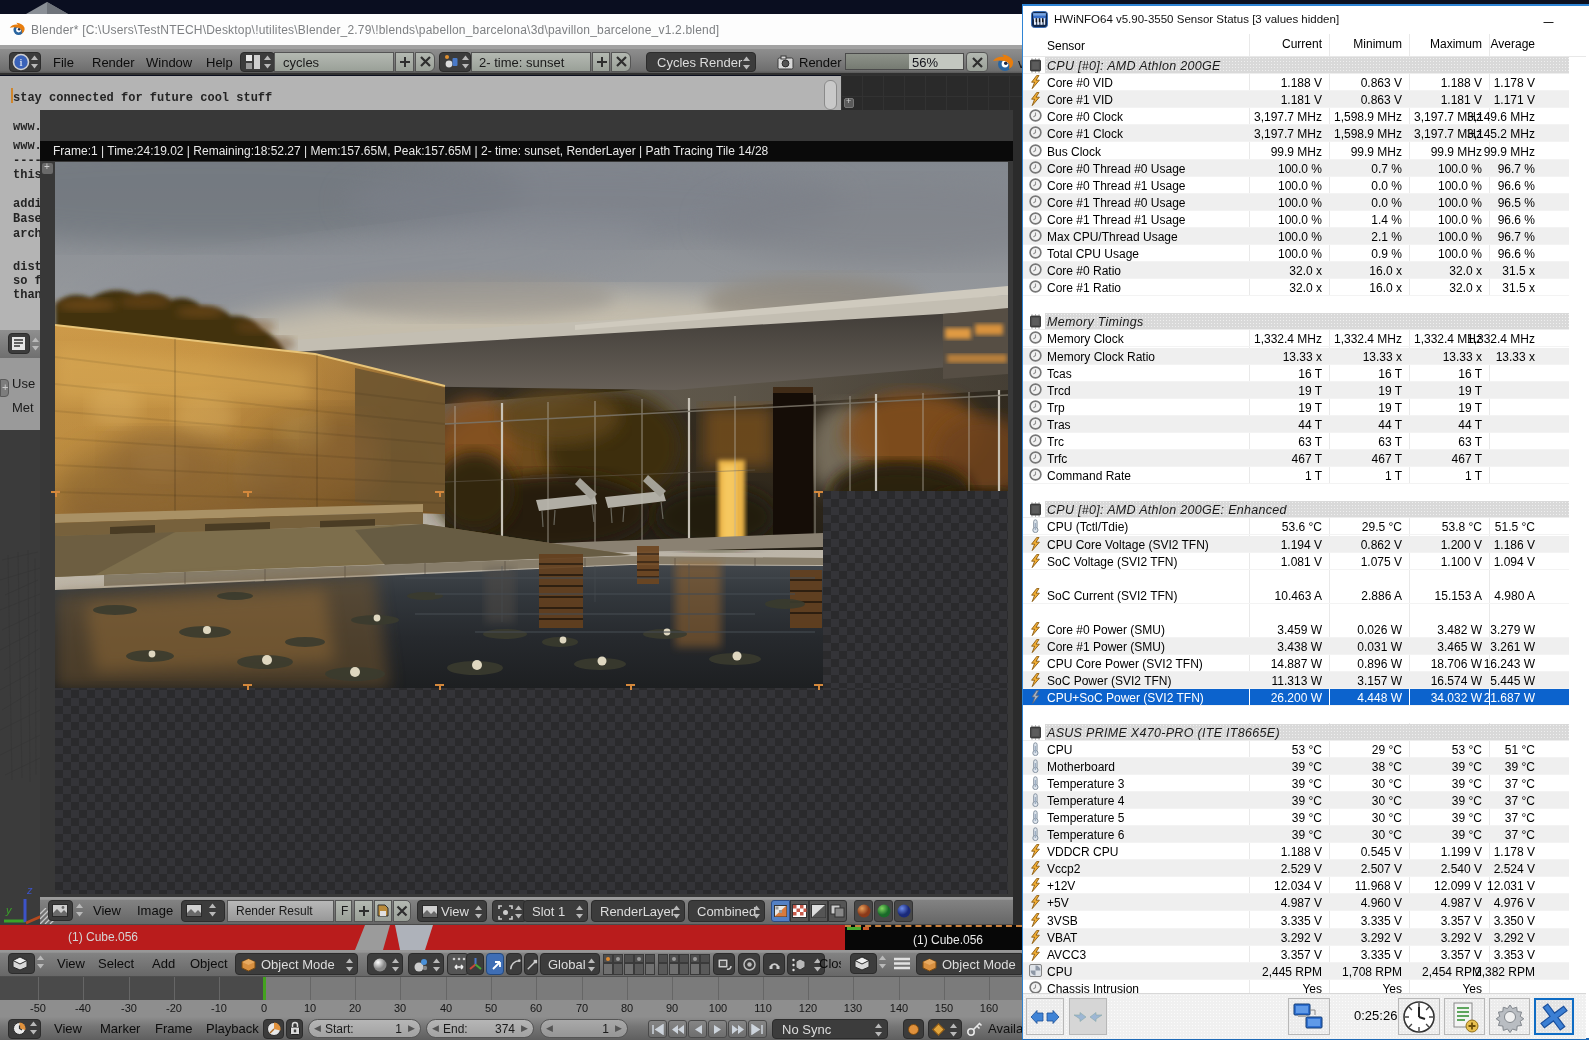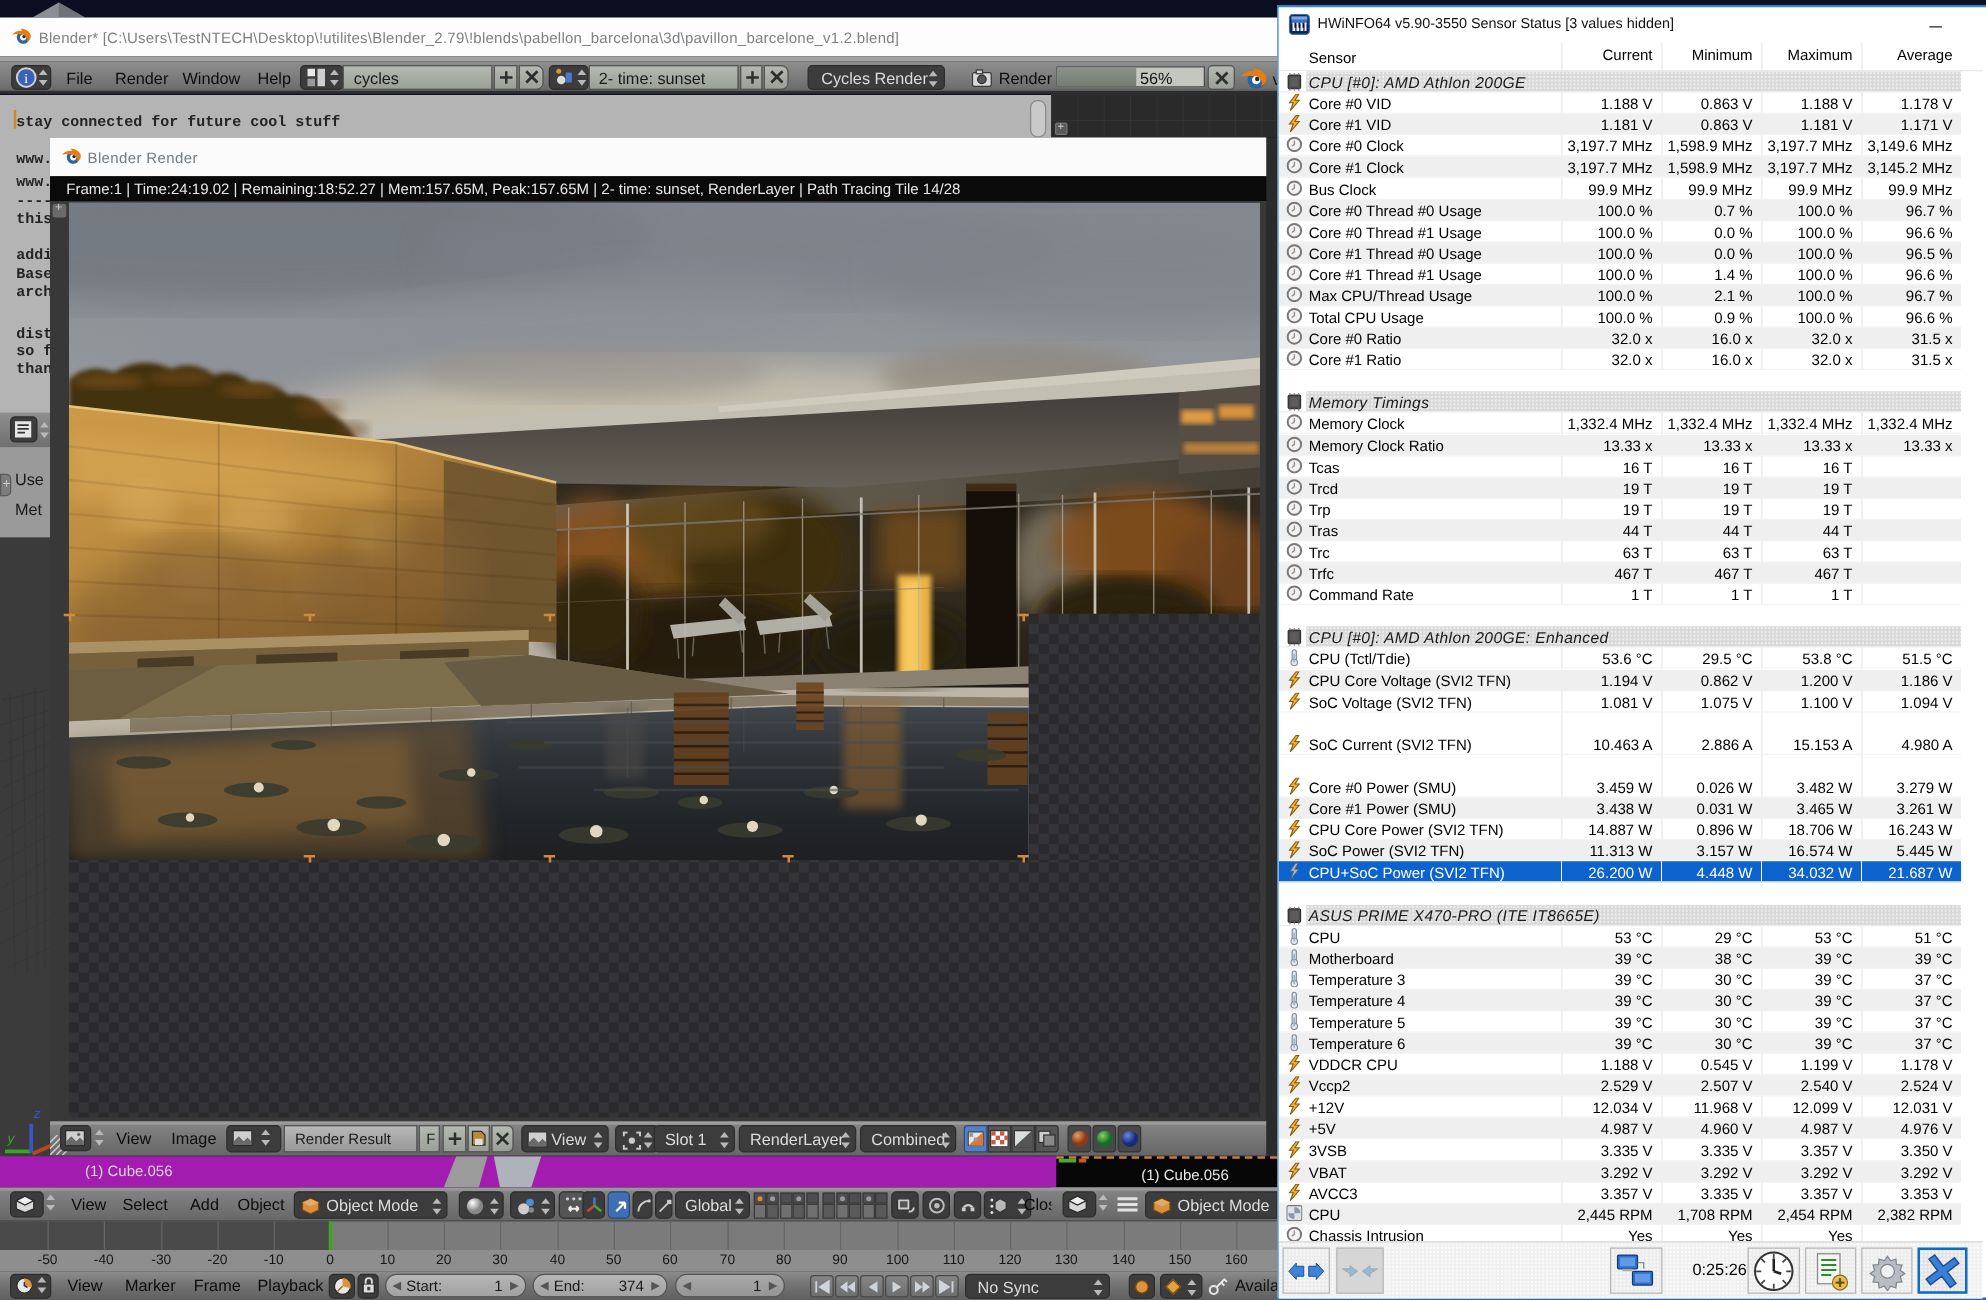--- a/index.html
+++ b/index.html
@@ -8,21 +8,21 @@
 
 #hw{position:absolute;left:1022px;top:4px;width:646px;height:1036px;background:#fff;border:1px solid #2f84d4;border-top:2px solid #2f84d4;border-bottom:2px solid #1d6ab8}
 .hwtitle{position:absolute;left:0;top:0;width:100%;height:28px;background:#fff}
 .hwico{position:absolute;left:8px;top:5px}
 .hwt{position:absolute;left:31px;top:7px;font-size:11.5px;color:#111}
 .wbtn{position:absolute;top:8px;width:12px;height:12px}
 .hwhead{position:absolute;left:0;top:28px;width:563px;height:23px;background:#fff;font-size:12px;color:#000}
 .hwhead .hname{position:absolute;left:24px;top:5px}
 .hwhead{border-bottom:1px solid #e8e8e8}
 .v{position:absolute;top:3px;text-align:right;font-size:12px;color:#000}
-.v1{left:227px;width:72px}.v2{left:307px;width:72px}.v3{left:387px;width:72px}.v4{left:467px;width:72px}
+.v1{left:227px;width:72px}.v2{left:307px;width:72px}.v3{left:387px;width:72px}.v4{left:440px;width:72px}
 .hwbody{position:absolute;left:0;top:51px;width:546px;height:936px;overflow:hidden;background:#fff}
 .colsep{position:absolute;top:0;bottom:0;width:1px;background:#e9e9e9}
 .hrow,.hrowg,.hrowe{position:absolute;left:0;width:546px;height:17px;font-size:12px;color:#000}
 .hrow.odd{background:#efefef}
 .hrow.sel{background:#0c63cd;color:#fff;background-image:linear-gradient(90deg,rgba(0,0,0,0) 226px,#fff 226px,#fff 227px,rgba(0,0,0,0) 227px,rgba(0,0,0,0) 306px,#fff 306px,#fff 307px,rgba(0,0,0,0) 307px,rgba(0,0,0,0) 386px,#fff 386px,#fff 387px,rgba(0,0,0,0) 387px,rgba(0,0,0,0) 466px,#fff 466px,#fff 467px,rgba(0,0,0,0) 467px)}
 .hrow.sel .v{color:#fff}
 .hrow{border-bottom:1px solid #f3f3f3}
 .hrow .ric{position:absolute;left:6px;top:1px}
 .hrow .rname{position:absolute;left:24px;top:2px;white-space:nowrap}
 .hrow .v{top:2px}
@@ -69,21 +69,21 @@
 #rtitle{position:absolute;left:0;top:0;width:100%;height:31px;background:#fbfbfb}
 #rtitle .t{position:absolute;left:30px;top:9px;font-size:12px;color:#6f7d88;letter-spacing:0.3px}
 #rstat{position:absolute;left:0;top:31px;width:100%;height:20px;background:#0a0a0a;color:#e8e8e8;font-size:12px}
 #rstat span{position:absolute;left:13px;top:3px;white-space:nowrap}
 #rimg{position:absolute;left:0;top:51px;width:973px;height:736px;background:#383838;overflow:hidden}
 .checker{background:repeating-conic-gradient(#343438 0% 25%, #2a2a2c 0% 50%);background-size:16px 16px}
 #scene{position:absolute;left:15px;top:1px;width:953px;height:526px}
 #rihead{position:absolute;left:0;top:787px;width:100%;height:28px;background:linear-gradient(#9b9b9b,#9b9b9b 8%,#828282 12%,#676767 95%,#3a3a3a)}
 
 
-#row2{position:absolute;left:0;top:925px;width:1022px;height:25px;background:#a21caf;color:#d5d5d5;font-size:12px}
+#row2{position:absolute;left:0;top:925px;width:1022px;height:25px;background:#b91c1c;color:#d5d5d5;font-size:12px}
 #row3{position:absolute;left:0;top:950px;width:1022px;height:27px;background:linear-gradient(#979797,#979797 8%,#828282 12%,#686868 95%,#3f3f3f)}
 #tl{position:absolute;left:0;top:977px;width:1022px;height:23px;background:#7b7b7b}
 #tlrule{position:absolute;left:0;top:1000px;width:1022px;height:17px;background:#8e8e8e;font-size:11px;color:#161616}
 #throw{position:absolute;left:0;top:1017px;width:1022px;height:23px;background:linear-gradient(#8d8d8d,#767676 40%,#5f5f5f)}
 .num{position:absolute;top:2px;transform:translateX(-50%)}
 .pbg{position:absolute;top:3px;width:19px;height:18px;background:linear-gradient(#868686,#6e6e6e);border:1px solid #4a4a4a;border-radius:3px;display:flex;align-items:center;justify-content:center}
 </style></head>
 <body>
 <div id="root">
 <div id="desk"></div>
@@ -240,29 +240,20 @@
         <text x="27" y="14" font-size="11" fill="#3c53c8" font-style="italic">z</text>
       </svg>
 </div>
 <div id="vptop"></div>
 <div class="abs" style="left:844px;top:98px;width:10px;height:10px;background:#5a5a5a;border:1px solid #777;border-radius:2px">
       <span style="position:absolute;left:1px;top:-3px;font-size:9px;color:#ccc">+</span>
     </div>
 <div id="vpright"></div>
 
 <div id="rwin">
-  <div id="rtitle">
-        <svg class="abs" style="left:9px;top:7px" width="17" height="17" viewBox="0 0 23 23">
-          <circle cx="13" cy="12" r="7" fill="#2a65a0"></circle>
-          <circle cx="13" cy="12" r="3.4" fill="#fff"></circle>
-          <circle cx="13.8" cy="11.2" r="1.8" fill="#1a2a4a"></circle>
-          <path d="M1 9 Q5 4 12 5 L10 2.5 Q18 3 21 9 Q22 14 17 17 Q19 11 13 9 Q5 8 1 9 Z" fill="#e87d0d"></path>
-        </svg>
-        <span class="t">Blender Render</span>
-      </div>
   <div id="rstat">
         <span>Frame:1 | Time:24:19.02 | Remaining:18:52.27 | Mem:157.65M, Peak:157.65M | 2- time: sunset, RenderLayer | Path Tracing Tile 14/28</span>
       </div>
   <div id="rimg">
     <div class="abs checker" style="left:15px;top:1px;width:953px;height:732px"></div>
 
 <svg id="scene" width="953" height="526" viewBox="0 0 953 526" preserveAspectRatio="none">
 <defs>
 <linearGradient id="sky" x1="0" y1="0" x2="0" y2="1">
  <stop offset="0" stop-color="#83888f"></stop>

